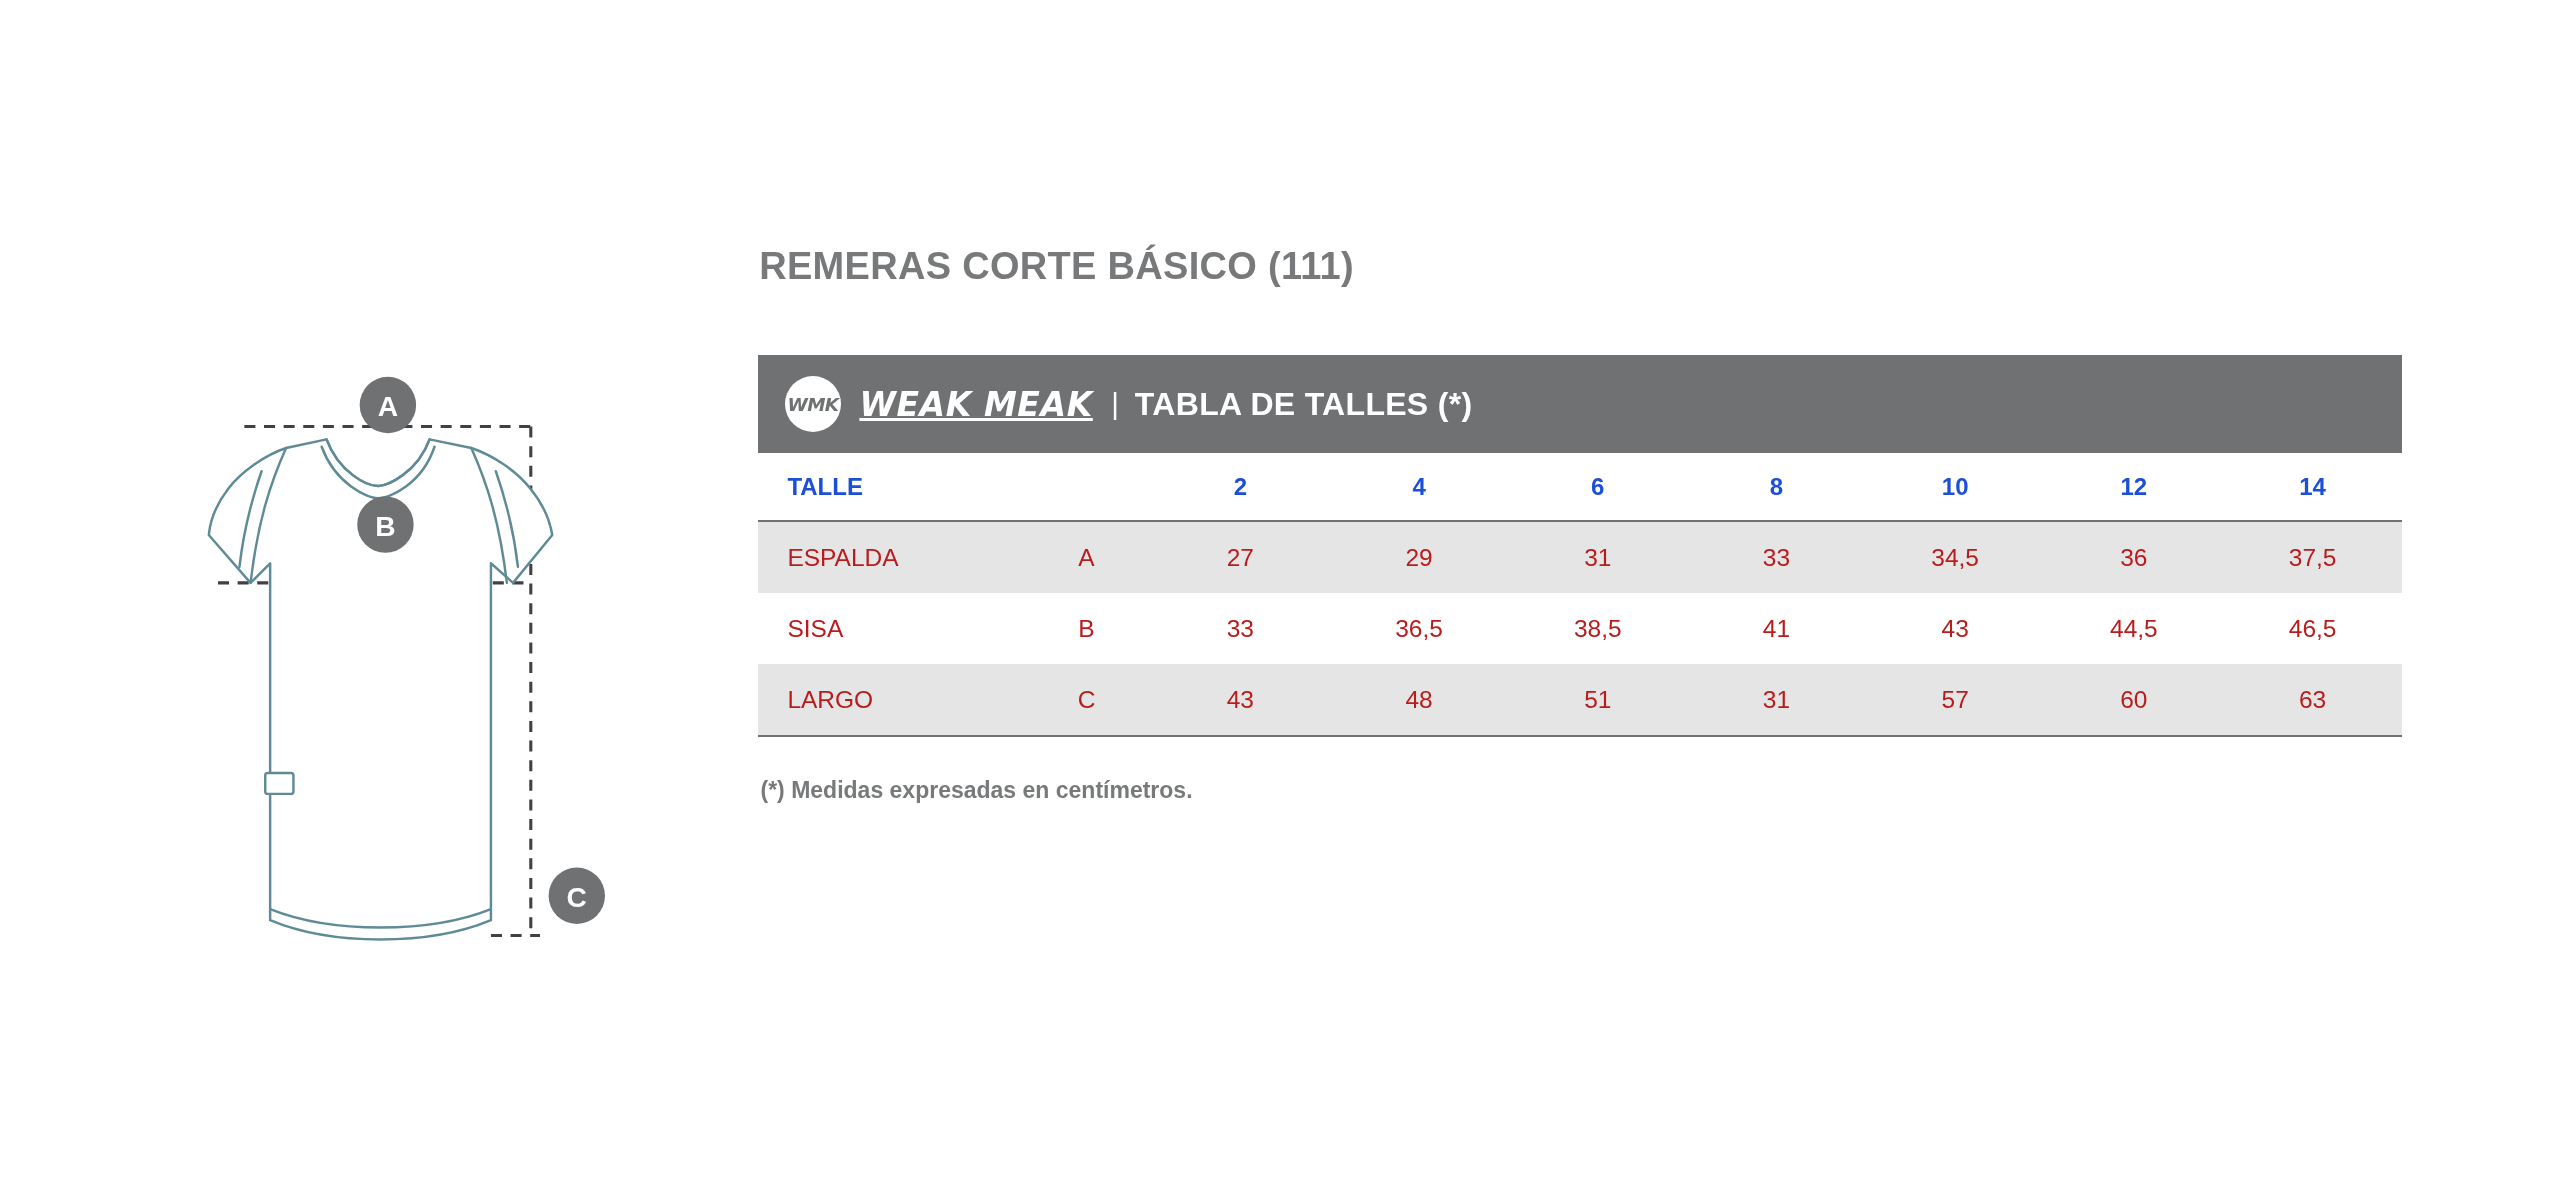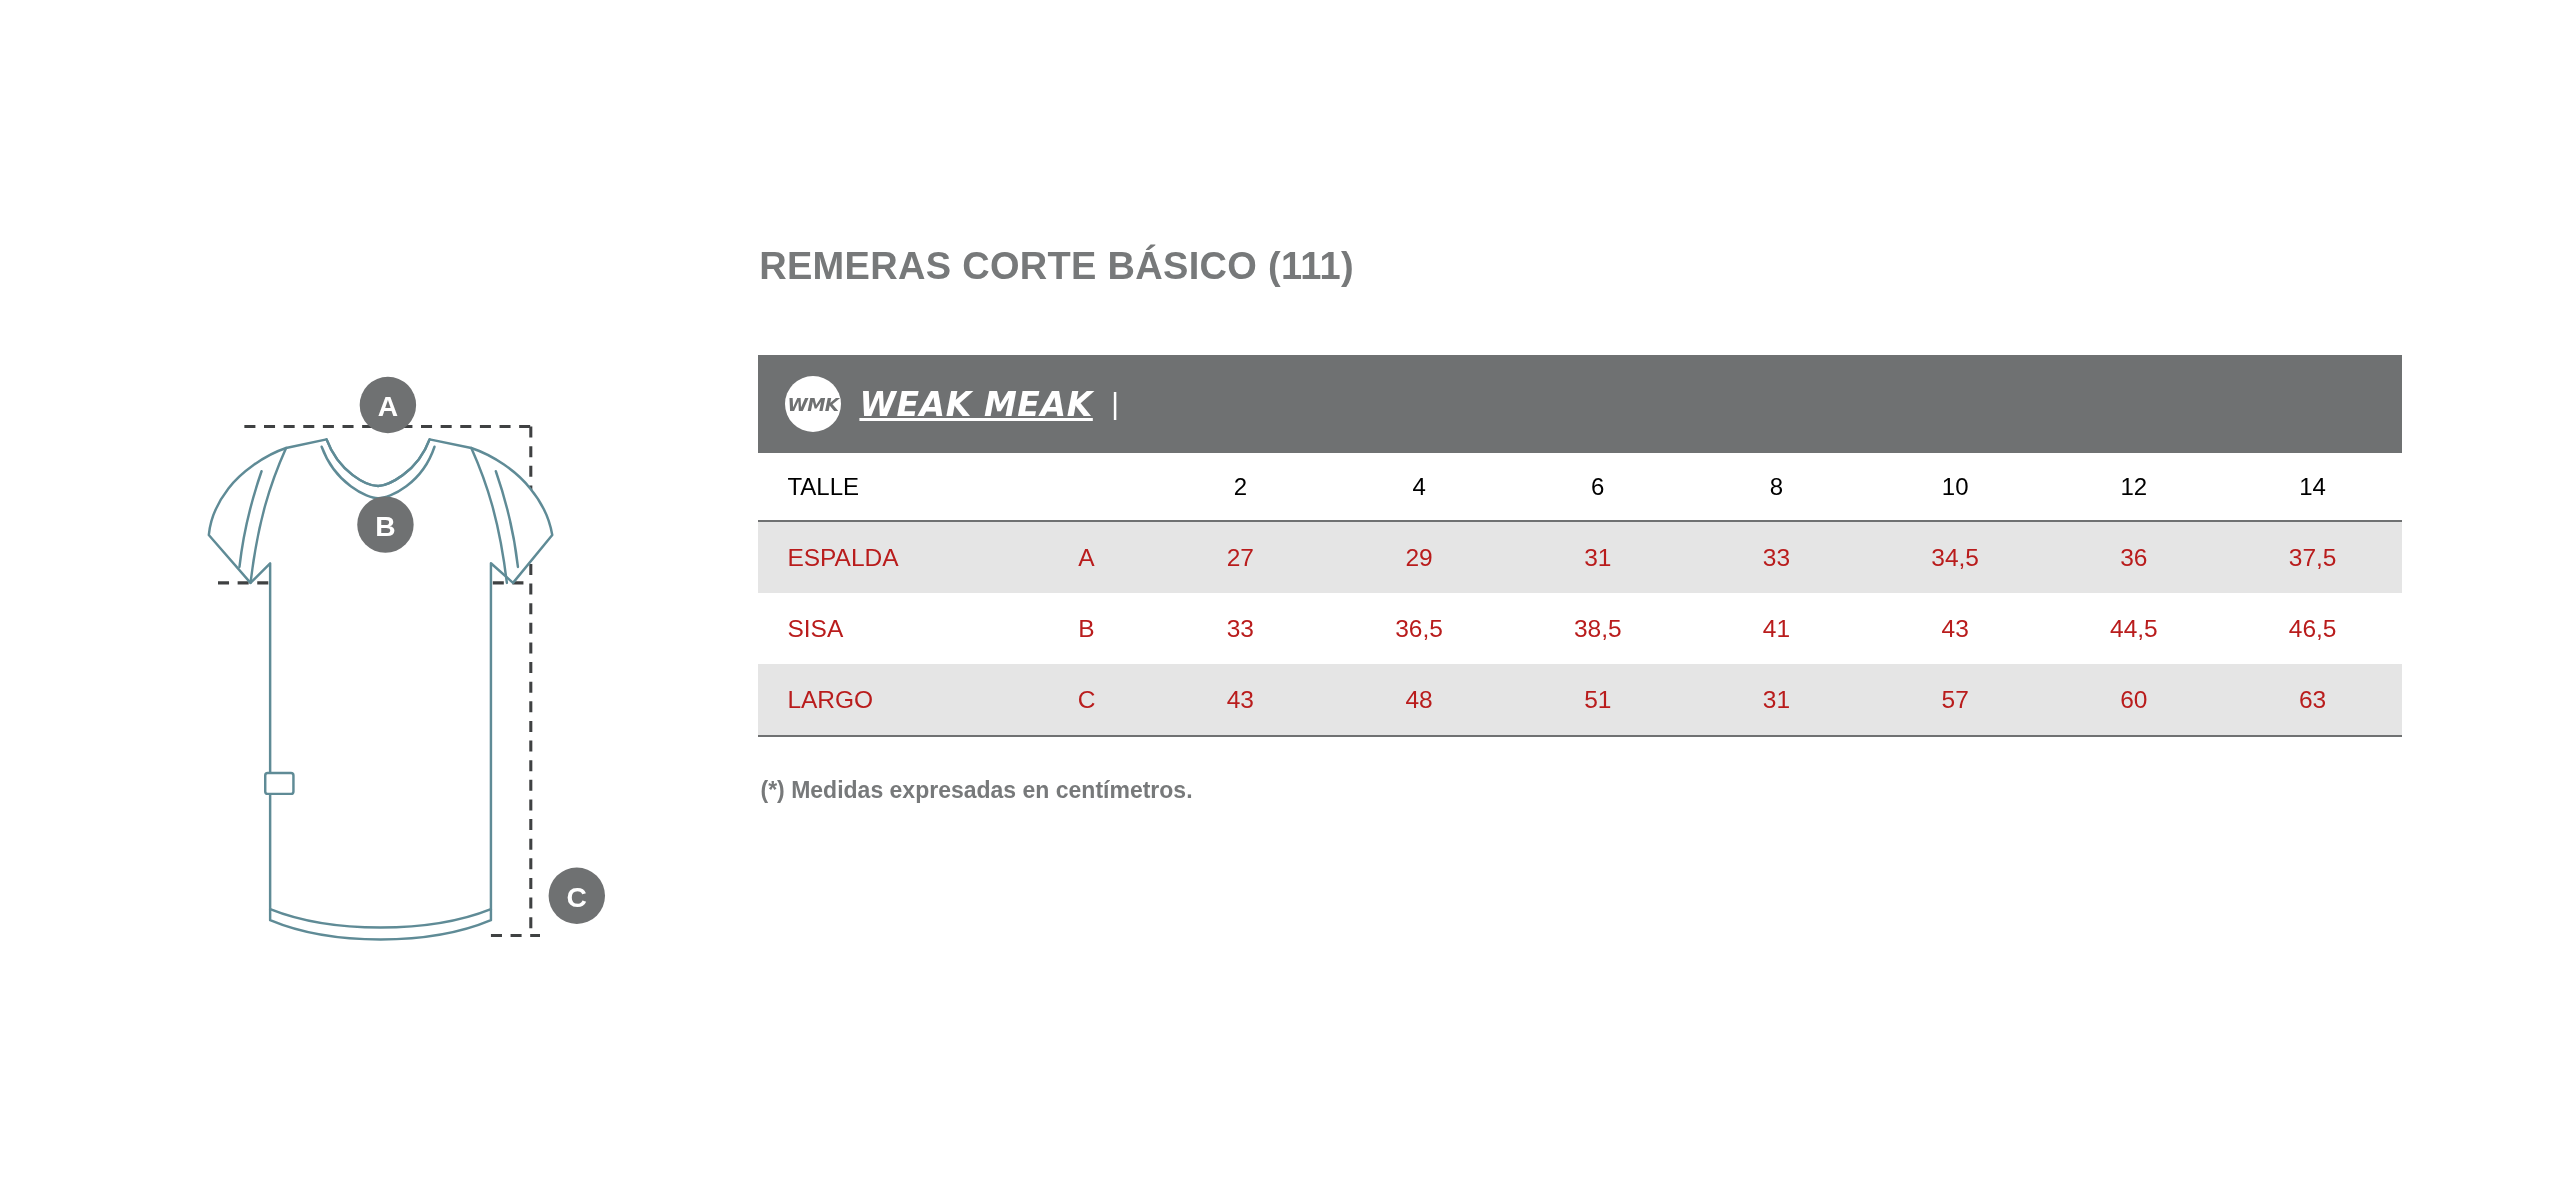--- a/index.html
+++ b/index.html
@@ -110,22 +110,22 @@
   #size-table th, #size-table td {
     font-size: 24.5px;
     text-align: center;
     padding: 0;
     height: 71px;
     vertical-align: middle;
     font-weight: normal;
     color: #b91c1c;
   }
   #size-table thead th {
-    font-weight: normal;
-    color: #000000;
+    font-weight: bold;
+    color: #1d4ed8;
     height: 67px;
     font-size: 24px;
   }
   #size-table thead th.col-talle {
     text-align: left;
     padding-left: 29.4px;
   }
   #size-table thead tr {
     border-bottom: 2.5px solid #6f7172;
   }
@@ -220,20 +220,21 @@
 <div id="content">
 
   <h1 id="page-title">REMERAS CORTE BÁSICO (111)</h1>
 
   <div class="table-header-bar">
     <div class="brand-mark">
       <span>WMK</span>
     </div>
     <div class="brand-name">WEAK MEAK</div>
     <div class="header-sep">|</div>
+    <div class="header-title">TABLA DE TALLES (*)</div>
   </div>
 
   <table id="size-table">
     <colgroup>
       <col class="c-label">
       <col class="c-letter">
       <col>
         <col>
         <col>
         <col>

